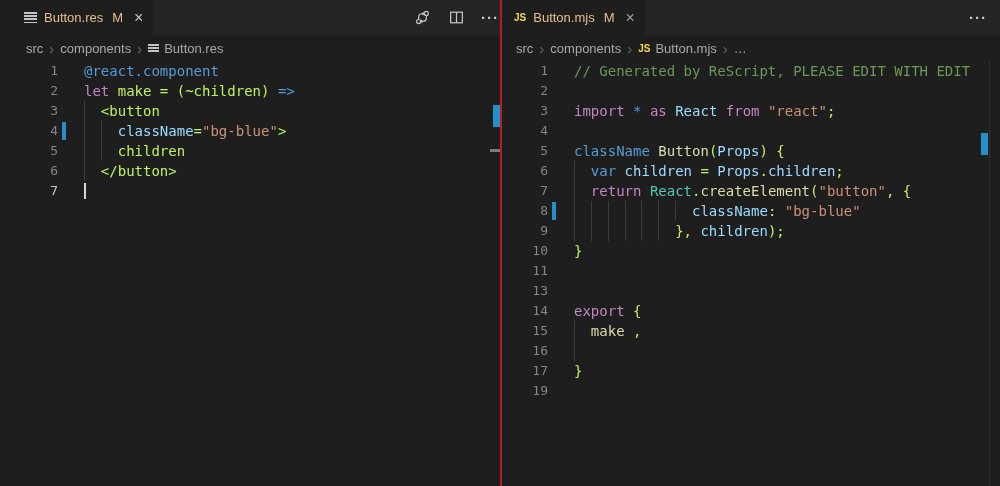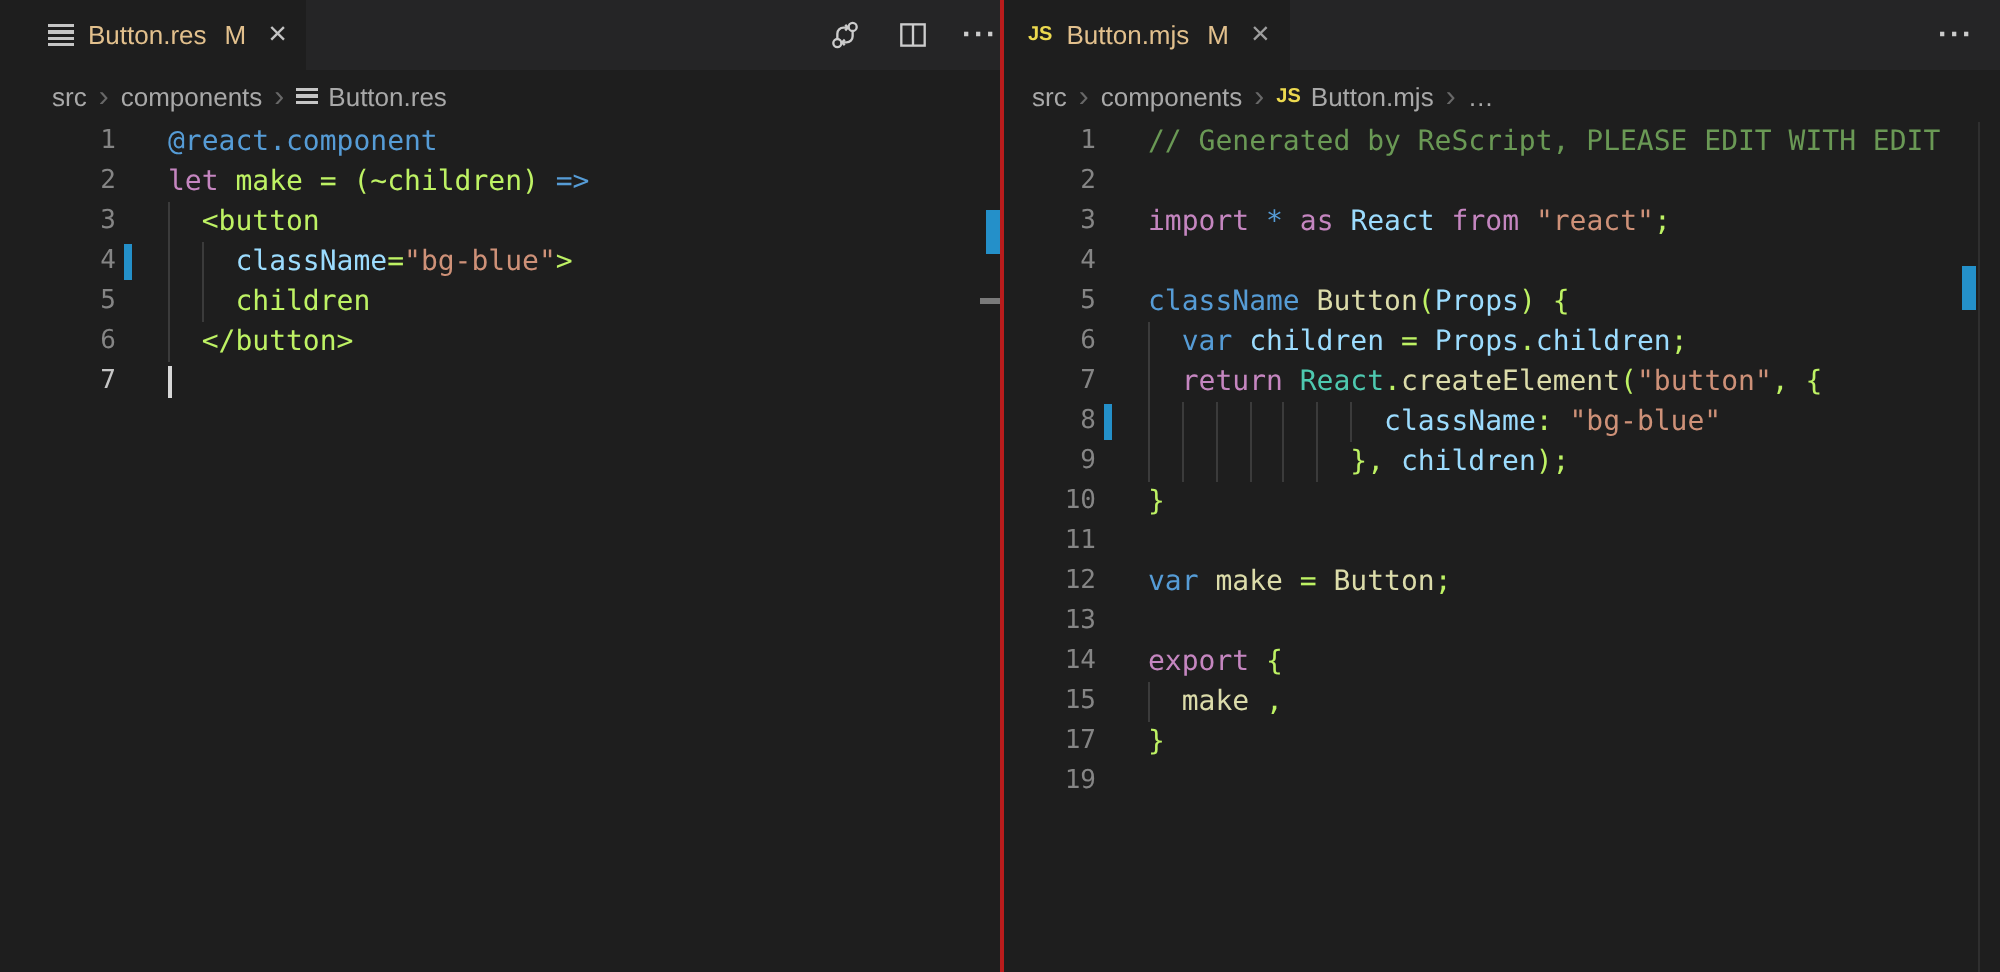--- a/index.html
+++ b/index.html
@@ -158,24 +158,24 @@
           <div class="line"><span class="ln">2</span><span class="txt"></span></div>
           <div class="line"><span class="ln">3</span><span class="txt"><span class="tk-ctrl">import</span><span class="tk-def"> </span><span class="tk-kw">*</span><span class="tk-def"> </span><span class="tk-ctrl">as</span><span class="tk-def"> </span><span class="tk-var">React</span><span class="tk-def"> </span><span class="tk-ctrl">from</span><span class="tk-def"> </span><span class="tk-str">"react"</span><span class="tk-def">;</span></span></div>
           <div class="line"><span class="ln">4</span><span class="txt"></span></div>
           <div class="line"><span class="ln">5</span><span class="txt"><span class="tk-kw">className</span><span class="tk-def"> </span><span class="tk-fn">Button</span><span class="tk-def">(</span><span class="tk-var">Props</span><span class="tk-def">) {</span></span></div>
           <div class="line"><span class="ln">6</span><span class="guide" style="left: calc(0ch + 72px);"></span><span class="txt"><span class="tk-def">  </span><span class="tk-kw">var</span><span class="tk-def"> </span><span class="tk-var">children</span><span class="tk-def"> = </span><span class="tk-var">Props</span><span class="tk-def">.</span><span class="tk-var">children</span><span class="tk-def">;</span></span></div>
           <div class="line"><span class="ln">7</span><span class="guide" style="left: calc(0ch + 72px);"></span><span class="txt"><span class="tk-def">  </span><span class="tk-ctrl">return</span><span class="tk-def"> </span><span class="tk-type">React</span><span class="tk-def">.</span><span class="tk-fn">createElement</span><span class="tk-def">(</span><span class="tk-str">"button"</span><span class="tk-def">, {</span></span></div>
           <div class="line"><span class="ln">8</span><span class="modbar"></span><span class="guide" style="left: calc(0ch + 72px);"></span><span class="guide" style="left: calc(2ch + 72px);"></span><span class="guide" style="left: calc(4ch + 72px);"></span><span class="guide" style="left: calc(6ch + 72px);"></span><span class="guide" style="left: calc(8ch + 72px);"></span><span class="guide" style="left: calc(10ch + 72px);"></span><span class="guide" style="left: calc(12ch + 72px);"></span><span class="txt"><span class="tk-def">              </span><span class="tk-var">className</span><span class="tk-def">: </span><span class="tk-str">"bg-blue"</span></span></div>
           <div class="line"><span class="ln">9</span><span class="guide" style="left: calc(0ch + 72px);"></span><span class="guide" style="left: calc(2ch + 72px);"></span><span class="guide" style="left: calc(4ch + 72px);"></span><span class="guide" style="left: calc(6ch + 72px);"></span><span class="guide" style="left: calc(8ch + 72px);"></span><span class="guide" style="left: calc(10ch + 72px);"></span><span class="txt"><span class="tk-def">            }, </span><span class="tk-var">children</span><span class="tk-def">);</span></span></div>
           <div class="line"><span class="ln">10</span><span class="txt"><span class="tk-def">}</span></span></div>
           <div class="line"><span class="ln">11</span><span class="txt"></span></div>
-          <div class="line"><span class="ln">12</span><span class="txt"><span class="tk-kw">var</span><span class="tk-def"> </span><span class="tk-fn">make</span><span class="tk-def"> = </span><span class="tk-fn">Button</span><span class="tk-def">;</span></span></div>
           <div class="line"><span class="ln">13</span><span class="txt"></span></div>
           <div class="line"><span class="ln">14</span><span class="txt"><span class="tk-ctrl">export</span><span class="tk-def"> {</span></span></div>
           <div class="line"><span class="ln">15</span><span class="guide" style="left: calc(0ch + 72px);"></span><span class="txt"><span class="tk-def">  </span><span class="tk-fn">make</span><span class="tk-def"> ,</span></span></div>
+          <div class="line"><span class="ln">16</span><span class="guide" style="left: calc(0ch + 72px);"></span><span class="txt"></span></div>
           <div class="line"><span class="ln">17</span><span class="txt"><span class="tk-def">}</span></span></div>
           <div class="line"><span class="ln">19</span><span class="txt"></span></div>
         </div>
       <div class="ruler-border"></div>
       <div class="ruler-mod"></div>
     </div>
   </div>
 
 </div>
 

